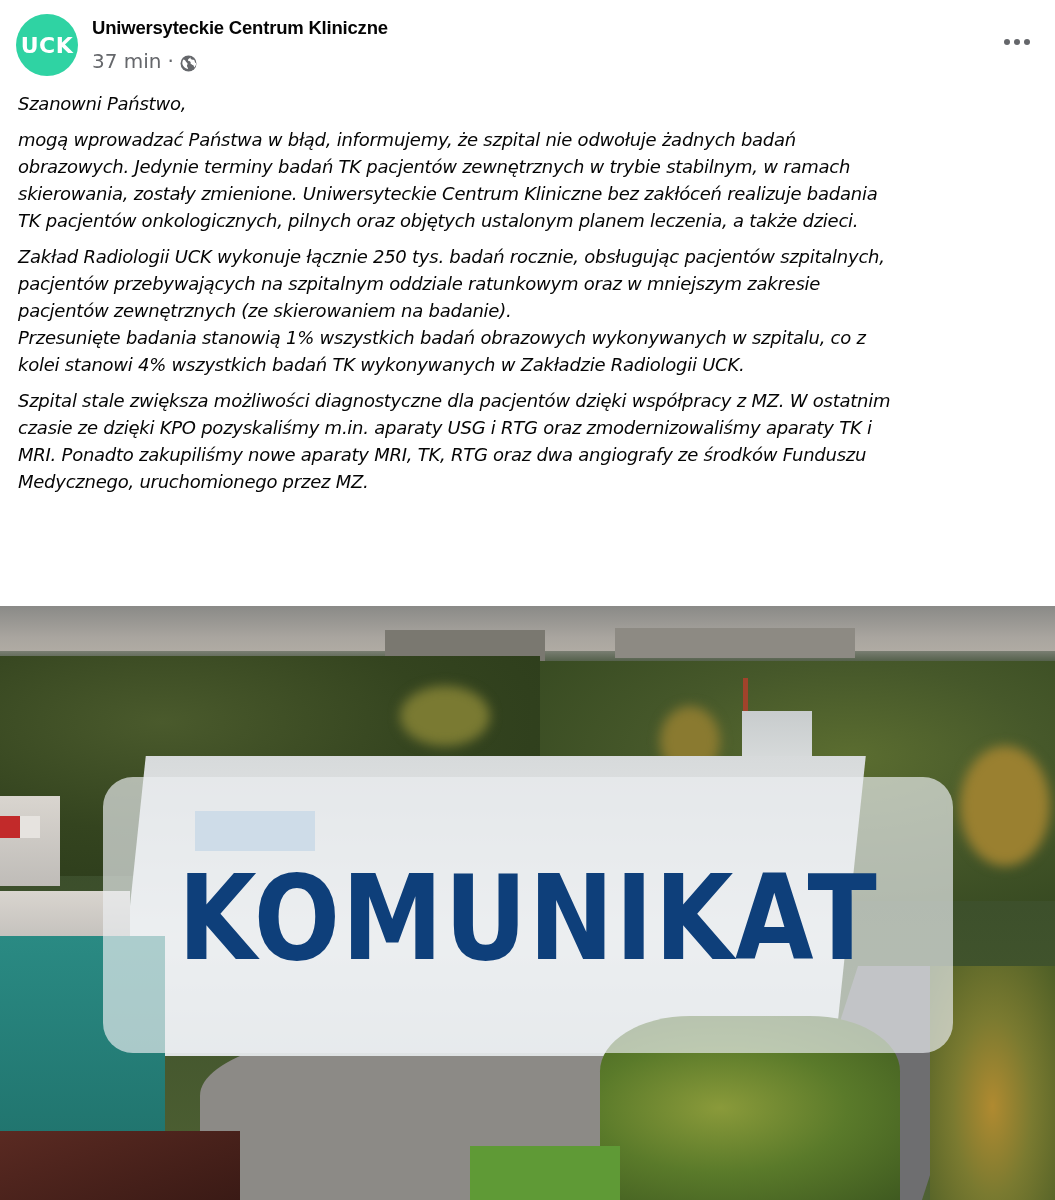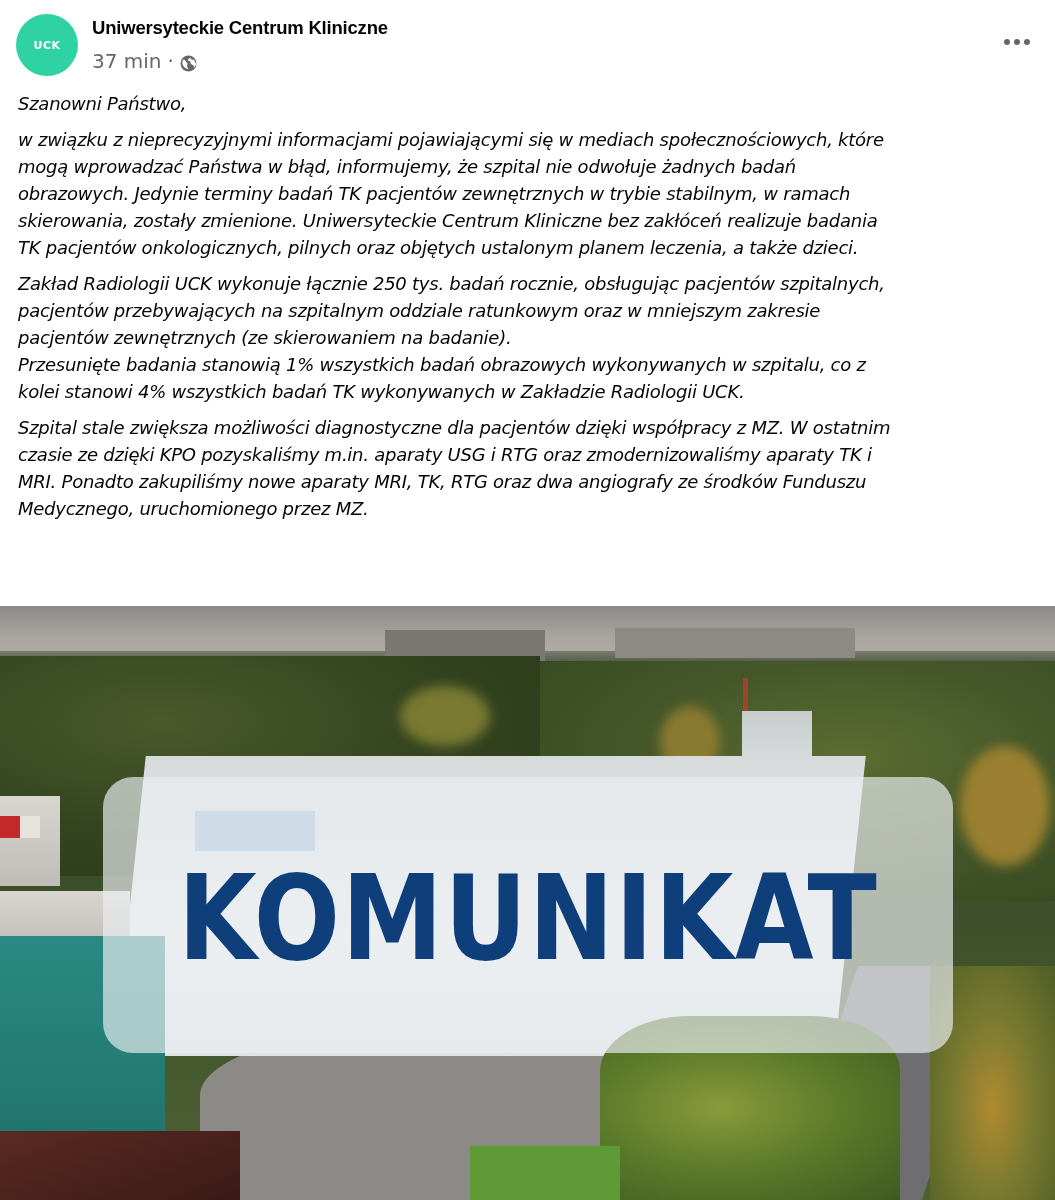--- a/index.html
+++ b/index.html
@@ -5,21 +5,21 @@
     * { box-sizing: border-box; margin: 0; padding: 0; }
     html, body { width: 1055px; height: 1200px; overflow: hidden; background: #ffffff; }
     body { font-family: "DejaVu Sans", "Liberation Sans", sans-serif; color: #1c1e21; position: relative; }
 
     .post { position: absolute; left: 0; top: 0; width: 1055px; height: 1200px; background: #fff; }
 
     
     .header { position: absolute; left: 16px; top: 14px; width: 1025px; height: 62px; }
     .avatar { position: absolute; left: 0; top: 0; width: 62px; height: 62px; border-radius: 50%;
       background: #2fd3a3; display: flex; align-items: center; justify-content: center; cursor: pointer; }
-    .avatar-text { color: #ffffff; font-family: "DejaVu Sans", sans-serif; font-weight: bold; font-size: 11px; letter-spacing: 0.5px; }
+    .avatar-text { color: #ffffff; font-family: "DejaVu Sans", sans-serif; font-weight: bold; font-size: 22px; letter-spacing: 0.5px; }
     .page-name { position: absolute; left: 76px; top: 3px; font-family: Liberation Sans, sans-serif; font-weight: bold; font-size: 18.5px; color: #050505; cursor: pointer; white-space: nowrap; letter-spacing: -0.2px; }
     .meta { position: absolute; left: 76px; top: 35px; display: flex; align-items: center; font-size: 20px; color: #65676b; }
     .meta .time { cursor: pointer; }
     .meta .sep { margin: 0 6px; }
     .globe { width: 17px; height: 17px; display: inline-block; }
     .more-btn { position: absolute; right: 4px; top: 14px; width: 40px; height: 28px; display: flex; align-items: center; justify-content: center; gap: 4px; cursor: pointer; }
     .more-btn span { width: 6px; height: 6px; border-radius: 50%; background: #65676b; display: block; }
 
     
     .text { position: absolute; left: 18px; top: 90px; width: 1025px; font-family: "DejaVu Sans", sans-serif; font-size: 18px; line-height: 27px; color: #050505; letter-spacing: -0.25px; }
@@ -79,21 +79,20 @@
     <div class="more-btn">
       <span></span>
       <span></span>
       <span></span>
     </div>
   </div>
 
   <div class="text">
     <p>Szanowni Państwo,</p>
     <p>
-      <span class="line">w związku z nieprecyzyjnymi informacjami pojawiającymi się w mediach społecznościowych, które</span>
       <span class="line">mogą wprowadzać Państwa w błąd, informujemy, że szpital nie odwołuje żadnych badań</span>
       <span class="line">obrazowych. Jedynie terminy badań TK pacjentów zewnętrznych w trybie stabilnym, w ramach</span>
       <span class="line">skierowania, zostały zmienione. Uniwersyteckie Centrum Kliniczne  bez zakłóceń realizuje badania</span>
       <span class="line">TK  pacjentów onkologicznych, pilnych oraz objętych ustalonym planem leczenia, a także dzieci.</span>
     </p>
     <p>
       <span class="line">Zakład Radiologii UCK wykonuje łącznie 250 tys. badań rocznie, obsługując pacjentów szpitalnych,</span>
       <span class="line">pacjentów przebywających na szpitalnym oddziale ratunkowym oraz w mniejszym zakresie</span>
       <span class="line">pacjentów zewnętrznych (ze skierowaniem na badanie).</span>
       <span class="line">Przesunięte badania stanowią 1% wszystkich badań obrazowych wykonywanych w szpitalu, co z</span>

